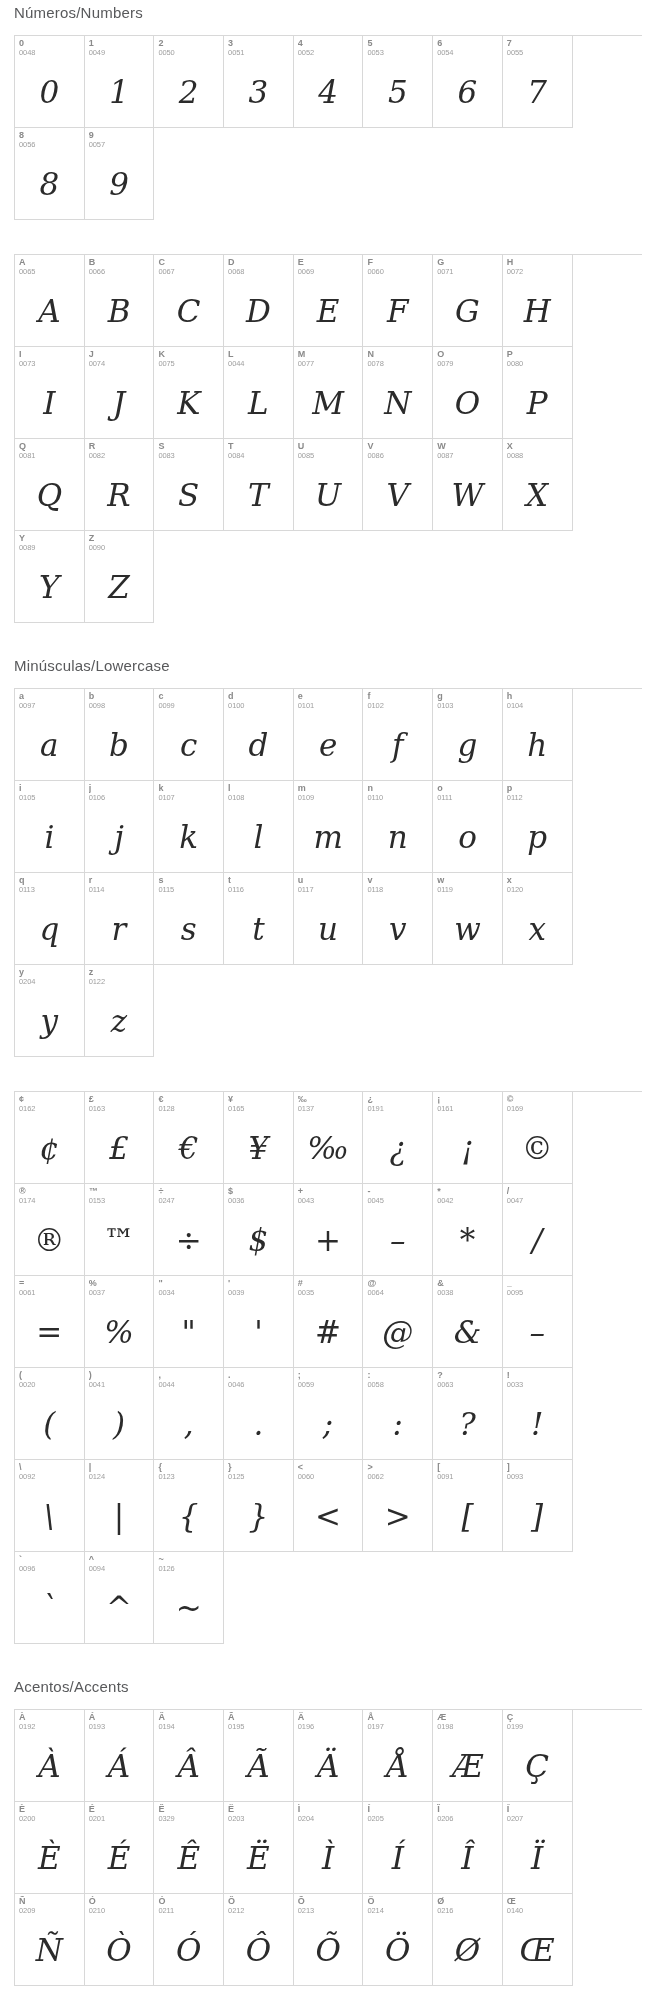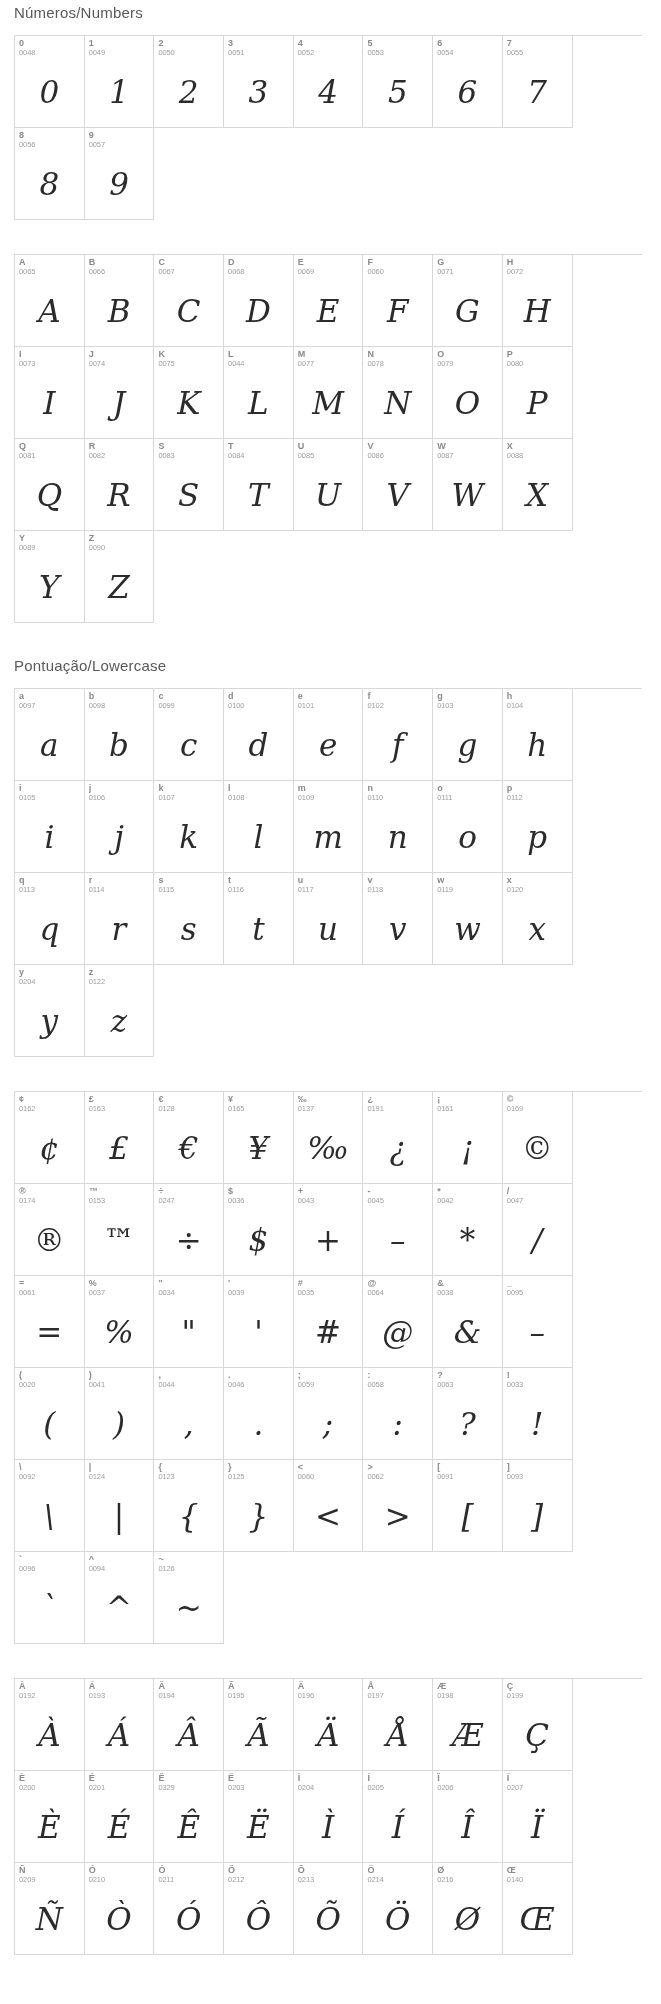--- a/index.html
+++ b/index.html
@@ -346,21 +346,21 @@
         <div class="glyph-cell">
           <div class="meta">
             <div class="chars">Z</div>
             <div class="code">0090</div>
           </div>
           <div class="big">Z</div>
         </div>
       </div>
     </div>
     <div class="section">
-      <div class="section-title">Pontuação/Lowercase</div>
+      <div class="section-title">Minúsculas/Lowercase</div>
       <div class="glyph-grid">
         <div class="glyph-cell">
           <div class="meta">
             <div class="chars">a</div>
             <div class="code">0097</div>
           </div>
           <div class="big">a</div>
         </div>
         <div class="glyph-cell">
           <div class="meta">
@@ -838,20 +838,21 @@
         <div class="glyph-cell">
           <div class="meta">
             <div class="chars">~</div>
             <div class="code">0126</div>
           </div>
           <div class="big">~</div>
         </div>
       </div>
     </div>
     <div class="section">
+      <div class="section-title">Acentos/Accents</div>
       <div class="glyph-grid">
         <div class="glyph-cell">
           <div class="meta">
             <div class="chars">À</div>
             <div class="code">0192</div>
           </div>
           <div class="big">À</div>
         </div>
         <div class="glyph-cell">
           <div class="meta">

